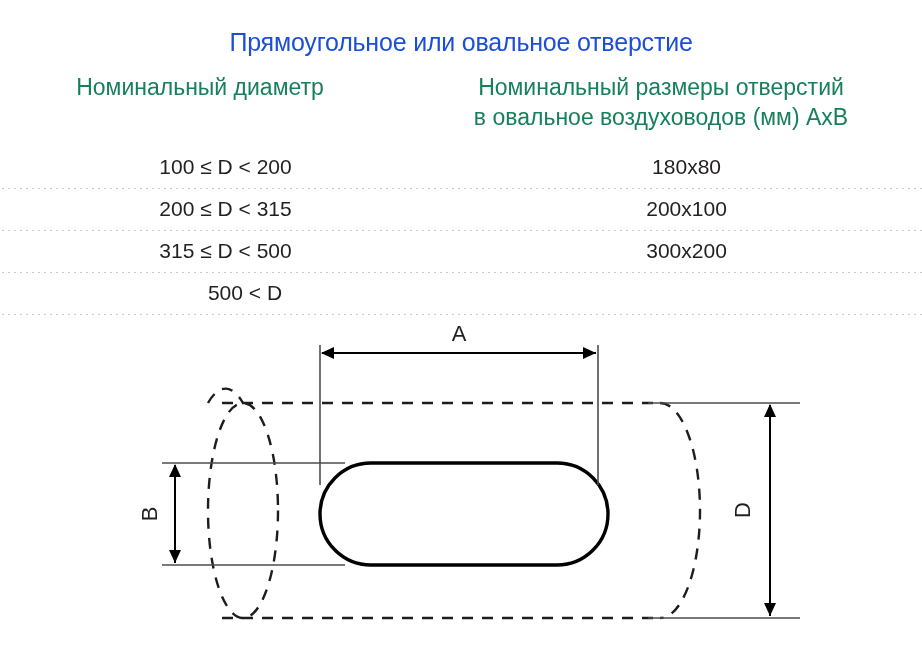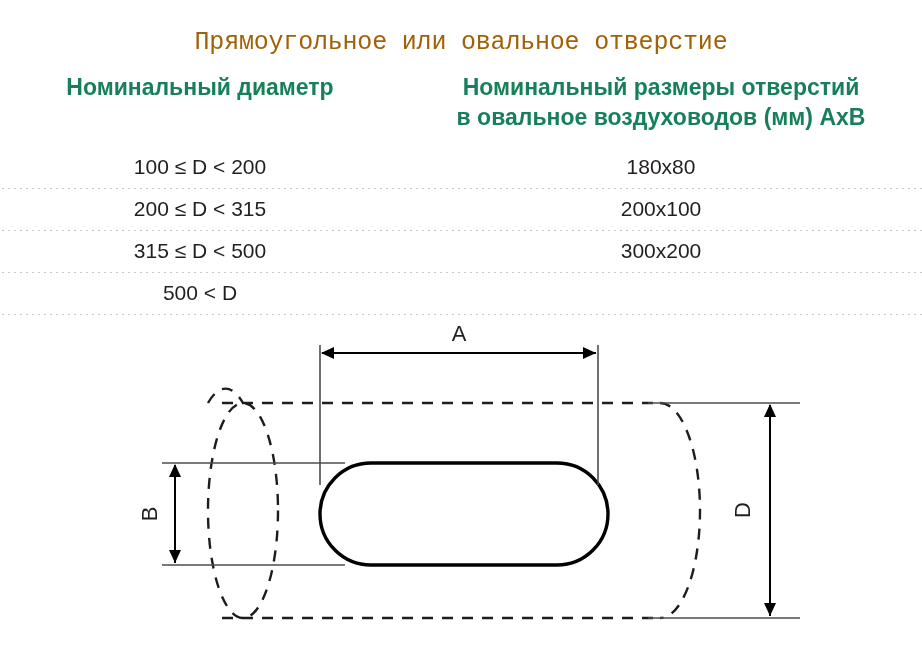--- a/index.html
+++ b/index.html
@@ -24,39 +24,38 @@
 
   
   .title {
     position: absolute;
     left: 0;
     top: 28px;
     width: 922px;
     text-align: center;
     font-size: 25px;
     font-weight: 400;
-    color: #a16207;
+    color: #1d4ed8;
     letter-spacing: -0.2px;
-    font-family: Liberation Mono, monospace;
   }
 
   
   .table {
     position: absolute;
     left: 0;
     top: 72px;
     width: 922px;
   }
   .thead {
     display: flex;
     width: 922px;
   }
   .th {
     font-size: 23px;
-    font-weight: bold;
+    font-weight: normal;
     color: #17805a;
     line-height: 1.32;
     text-align: center;
     padding: 0 8px;
     box-sizing: border-box;
   }
   .th.col-a { width: 400px; }
   .th.col-b { width: 522px; }
 
   .rows {
@@ -68,20 +67,21 @@
     width: 922px;
     height: 41px;
     align-items: center;
   }
   .cell {
     font-size: 21px;
     color: #231f20;
     text-align: center;
     box-sizing: border-box;
     padding: 0 6px;
+    margin-left: 45px;
   }
   .cell.col-a { width: 400px; }
   .cell.col-b { width: 522px; }
 
   .sep {
     width: 922px;
     height: 1px;
     background-image: radial-gradient(circle, #c8c8c8 0.9px, rgba(255,255,255,0) 1.1px);
     background-size: 6px 1px;
     background-repeat: repeat-x;

